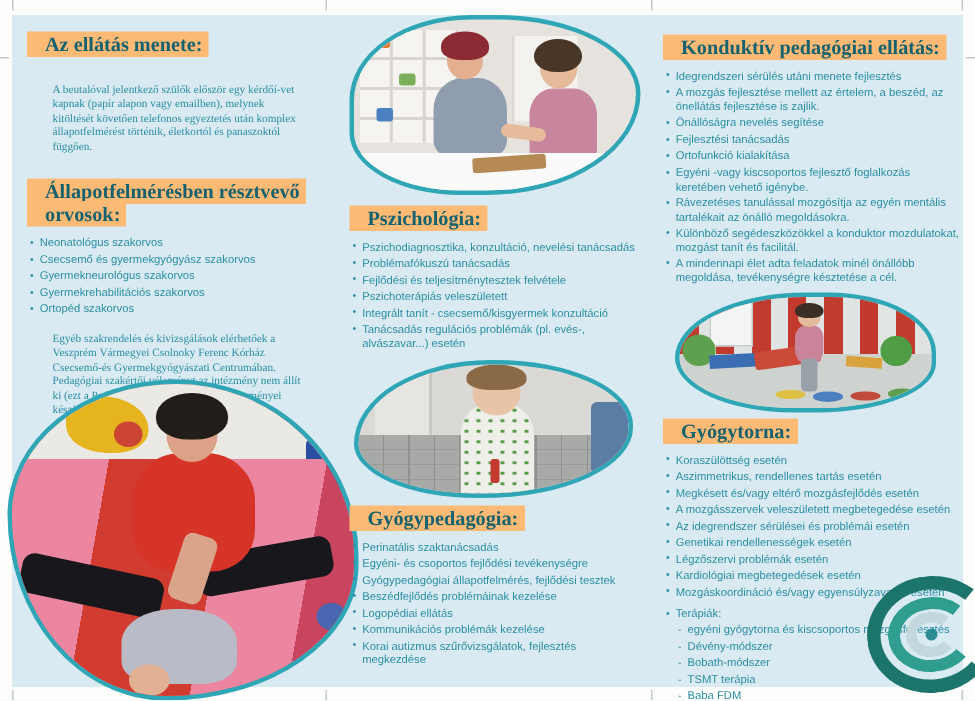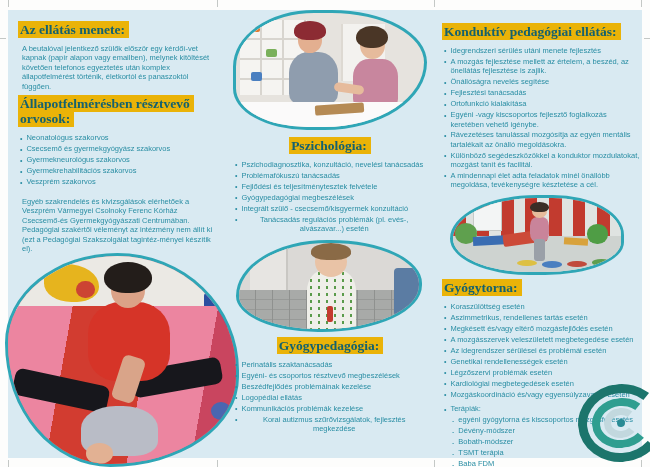--- a/index.html
+++ b/index.html
@@ -2,26 +2,26 @@
 <html><head>
 <meta charset="utf-8">
 <style>
   html,body{margin:0;padding:0;background:#fff;}
   #page{position:relative;width:650px;height:467px;background:#fdfdfc;overflow:hidden;
         font-family:"Liberation Sans","DejaVu Sans",sans-serif;}
   #sheet{position:absolute;left:8px;top:10px;width:634px;height:448px;background:#d9eaf2;}
   .cm{position:absolute;background:#c4c8c6;}
   .col{position:absolute;}
   #col-left{left:18px;top:22px;width:200px;}
-  #col-mid{left:233px;top:10px;width:194px;text-align:center;}
+  #col-mid{left:233px;top:10px;width:194px;}
   #col-right{left:442px;top:24px;width:200px;}
   .heading{font-family:"Liberation Serif","DejaVu Serif",serif;font-weight:bold;
            font-size:13.5px;line-height:1.18;color:#14616f;margin:0 0 6px 0;}
-  .heading .hl{background:#eab308;padding:1px 4px 1px 2px;-webkit-box-decoration-break:clone;box-decoration-break:clone;}
-  .body,.note{font-size:7.5px;line-height:1.27;color:#2a8ea4;margin:4px;}
+  .heading .hl{background:#fdba74;padding:1px 4px 1px 12px;-webkit-box-decoration-break:clone;box-decoration-break:clone;}
+  .body,.note{font-size:7.5px;line-height:1.27;color:#2a8ea4;margin:17px;font-family:Liberation Serif, serif;}
   ul.blist{list-style:none;margin:0 0 0 2px;padding:0;}
   ul.blist li{display:flex;gap:4px;margin:1.5px 0;font-size:7.5px;line-height:1.25;color:#2a8ea4;}
   ul.blist .mk{flex:0 0 auto;font-size:7px;line-height:9px;padding-top:0.5px;}
   .sub{margin-left:2px;}
   .photo{position:relative;overflow:hidden;border:3px solid #2fa6b6;background:#e4e1dc;}
   .photo *{position:absolute;}
   
   .ring{border-radius:50%;display:flex;align-items:center;justify-content:center;}
 </style>
 </head>
@@ -57,21 +57,21 @@
         <li>
           <span class="mk">•</span>
           <span>Gyermekneurológus szakorvos</span>
         </li>
         <li>
           <span class="mk">•</span>
           <span>Gyermekrehabilitációs szakorvos</span>
         </li>
         <li>
           <span class="mk">•</span>
-          <span>Veszprém szakorvos</span>
+          <span>Ortopéd szakorvos</span>
         </li>
       </ul>
     <p class="note" style="margin-top:10px;">Egyéb szakrendelés és kivizsgálások elérhetőek a Veszprém Vármegyei Csolnoky Ferenc Kórház Csecsemő-és Gyermekgyógyászati Centrumában. Pedagógiai szakértői véleményt az intézmény nem állít ki (ezt a Pedagógiai Szakszolgálat tagintéz-ményei készítik el).</p>
   </div>
 
   <div class="photo" style="position:absolute;left:5px;top:253px;width:228px;height:208px;border-radius:48% 52% 55% 45% / 42% 55% 42% 58%;background:#e3848f;">
     <div style="left:0;top:0;width:100%;height:26%;background:#ebe9e4;"></div>
     <div style="left:16%;top:4%;width:24%;height:18%;background:#e6b41e;border-radius:30% 60% 40% 50%;"></div>
     <div style="left:30%;top:12%;width:8%;height:8%;background:#cc4433;border-radius:50%;"></div>
     <div style="right:4%;top:18%;width:10%;height:26%;background:#2b4fa0;border-radius:3px;"></div>
@@ -119,25 +119,25 @@
         <li>
           <span class="mk">•</span>
           <span>Problémafókuszú tanácsadás</span>
         </li>
         <li>
           <span class="mk">•</span>
           <span>Fejlődési és teljesítménytesztek felvétele</span>
         </li>
         <li>
           <span class="mk">•</span>
-          <span>Gyógypedagógiai megbeszélések</span>
-        </li>
-        <li>
-          <span class="mk">•</span>
-          <span>Integrált szülő - csecsemő/kisgyermek konzultáció</span>
+          <span>Pszichoterápiás veleszületett</span>
+        </li>
+        <li>
+          <span class="mk">•</span>
+          <span>Integrált tanít - csecsemő/kisgyermek konzultáció</span>
         </li>
         <li>
           <span class="mk">•</span>
           <span>Tanácsadás regulációs problémák (pl. evés-, alvászavar...) esetén</span>
         </li>
       </ul>
 
     <div class="photo" style="position:relative;width:180px;height:86px;border-radius:50% 50% 55% 45% / 62% 48% 52% 40%;background:#dbd9d6;margin:6px 0 6px 3px;">
       <div style="left:6%;top:0;width:20%;height:70%;background:#e7e5e2;border-right:2px solid #c9c7c3;"></div>
       <div style="left:0;top:55%;width:100%;height:45%;background:#a8aaa8;
@@ -151,21 +151,25 @@
     </div>
 
     <h2 class="heading"><span class="hl">Gyógypedagógia:</span></h2>
     <ul class="blist">
         <li>
           <span class="mk">•</span>
           <span>Perinatális szaktanácsadás</span>
         </li>
         <li>
           <span class="mk">•</span>
-          <span>Egyéni- és csoportos résztvevő megbeszélések</span>
+          <span>Egyéni- és csoportos fejlődési tevékenységre</span>
+        </li>
+        <li>
+          <span class="mk">•</span>
+          <span>Gyógypedagógiai állapotfelmérés, fejlődési tesztek</span>
         </li>
         <li>
           <span class="mk">•</span>
           <span>Beszédfejlődés problémáinak kezelése</span>
         </li>
         <li>
           <span class="mk">•</span>
           <span>Logopédiai ellátás</span>
         </li>
         <li>

